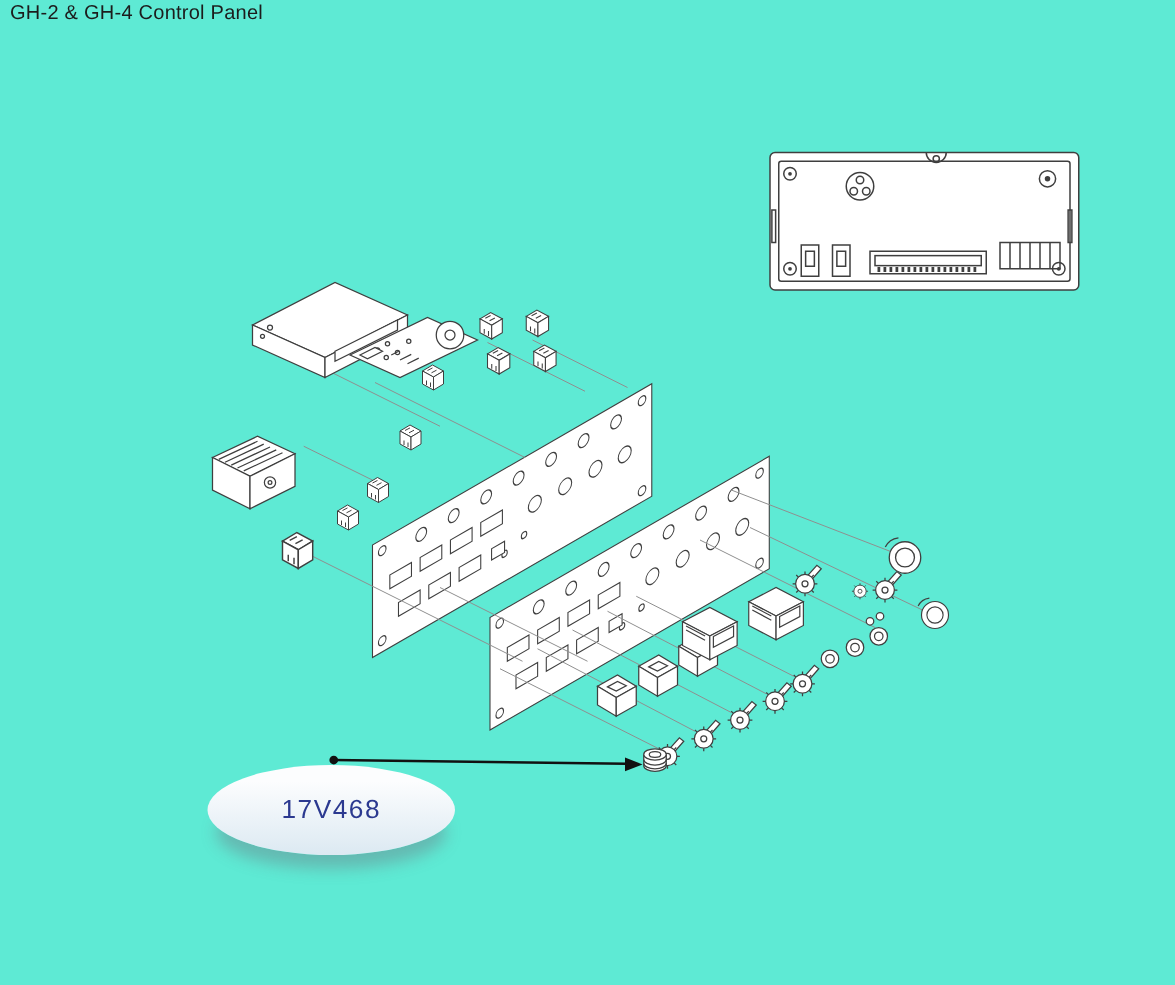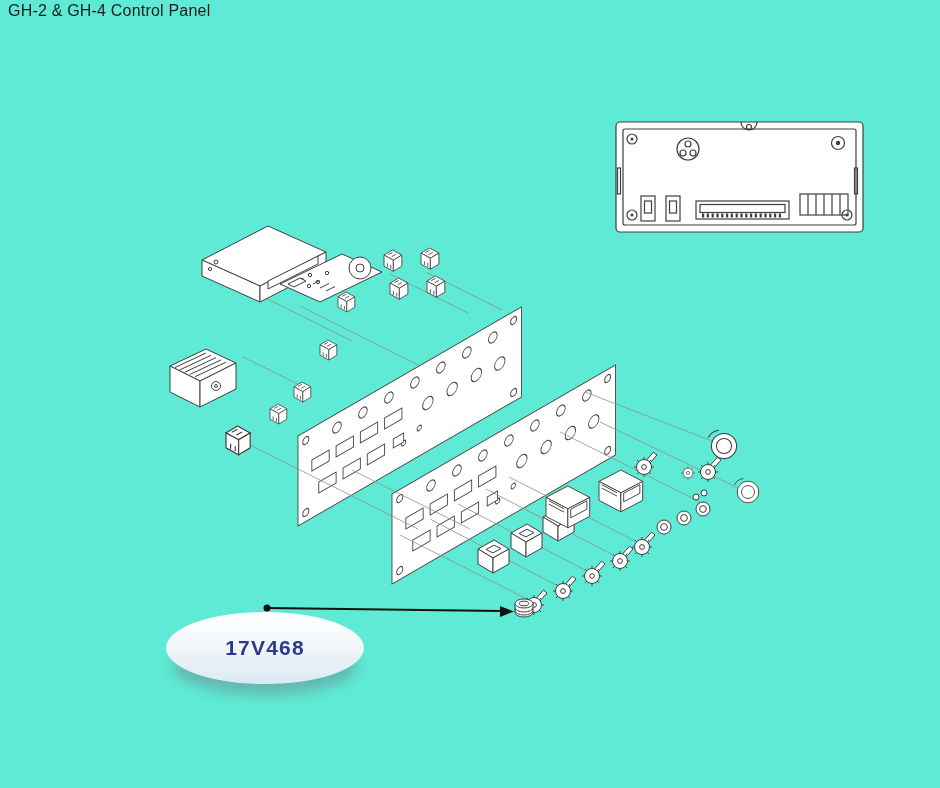--- a/index.html
+++ b/index.html
@@ -15,21 +15,21 @@
   svg .art{color:var(--diagram-line,#3f3f3f);}
   svg .leader{color:var(--leader-line,#8f8f8f);}
   svg .arrowg{color:var(--arrow,#111);}
   .callout{
     position:absolute;left:166px;top:612px;width:198px;height:72px;
     border-radius:50%;
     background:linear-gradient(180deg,var(--callout-bg-top,#fcfdfe) 18%,var(--callout-bg-bottom,#dce9f2) 100%);
     box-shadow:0 18px 12px -7px rgba(110,120,130,.42);
     display:flex;flex-direction:column;align-items:center;justify-content:center;gap:1px;
   }
-  .part-number{font-size:21px;font-weight:700;letter-spacing:1.2px;color:var(--part-number,#2b3990);}
+  .part-number{font-size:21px;font-weight:400;letter-spacing:1.2px;color:var(--part-number,#2b3990);}
   .part-name{font-size:16px;font-weight:700;letter-spacing:.2px;color:var(--part-name,#79b829);}
 </style>
 </head>
 <body>
 
 <div class="canvas">
 
   <div class="title">GH-2 &amp; GH-4 Control Panel</div>
 
   <svg class="diagram" width="940" height="788" viewBox="0 0 940 788">

